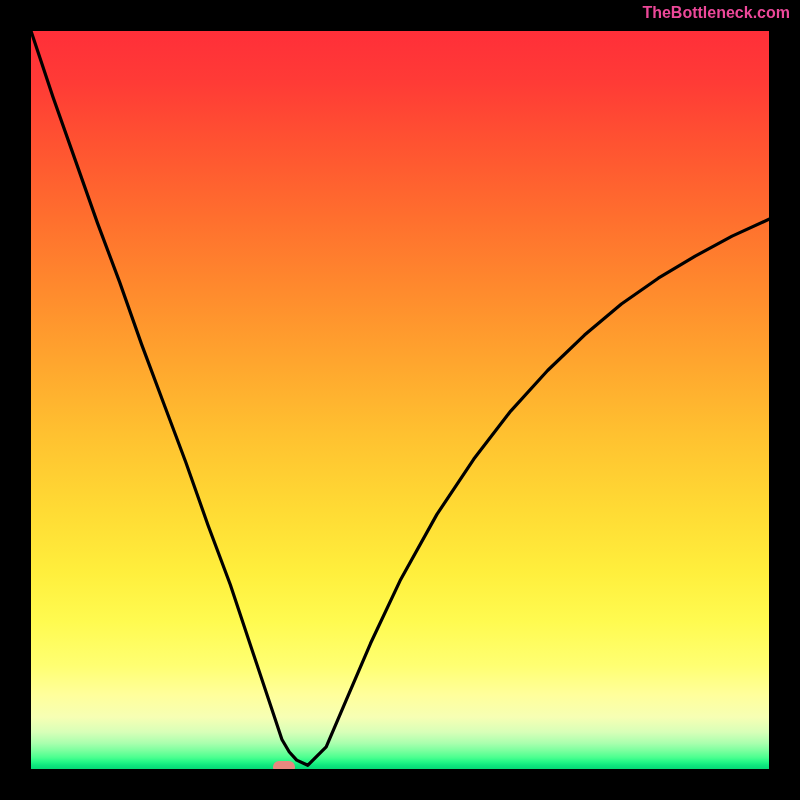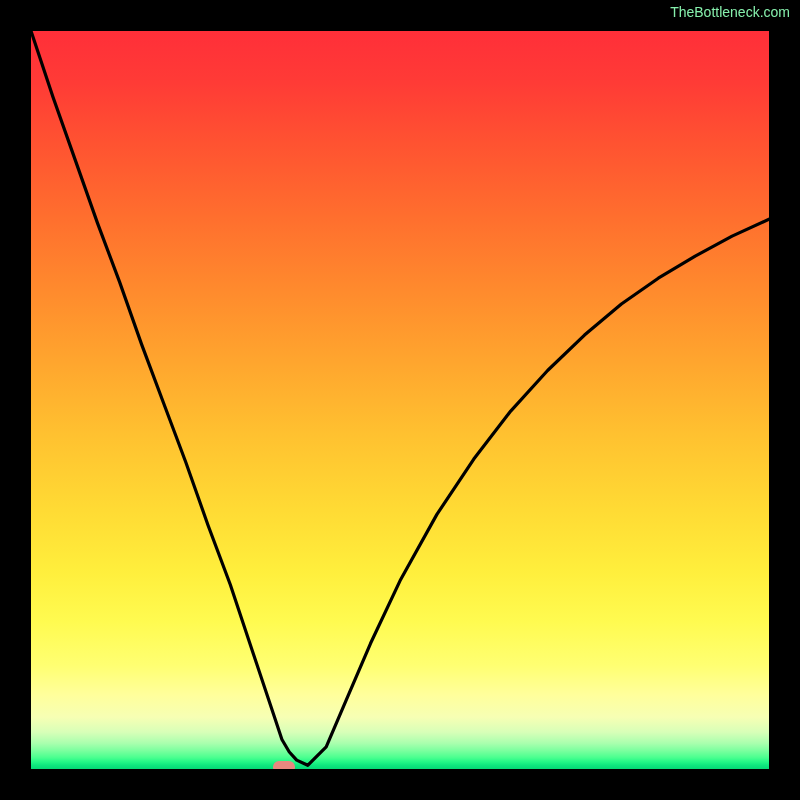--- a/index.html
+++ b/index.html
@@ -53,23 +53,23 @@
     );
   }
   .curve {
     position: absolute;
     inset: 0;
   }
   .watermark {
     position: absolute;
     top: 4px;
     right: 10px;
-    color: #86efac;
-    font-size: 14px;
-    font-weight: 400;
+    color: #ec4899;
+    font-size: 16px;
+    font-weight: 700;
     letter-spacing: 0px;
     user-select: none;
   }
   .marker {
     position: absolute;
     width: 22px;
     height: 12px;
     border-radius: 6px;
     background: #e8887f;
     transform: translate(-50%, -50%);

